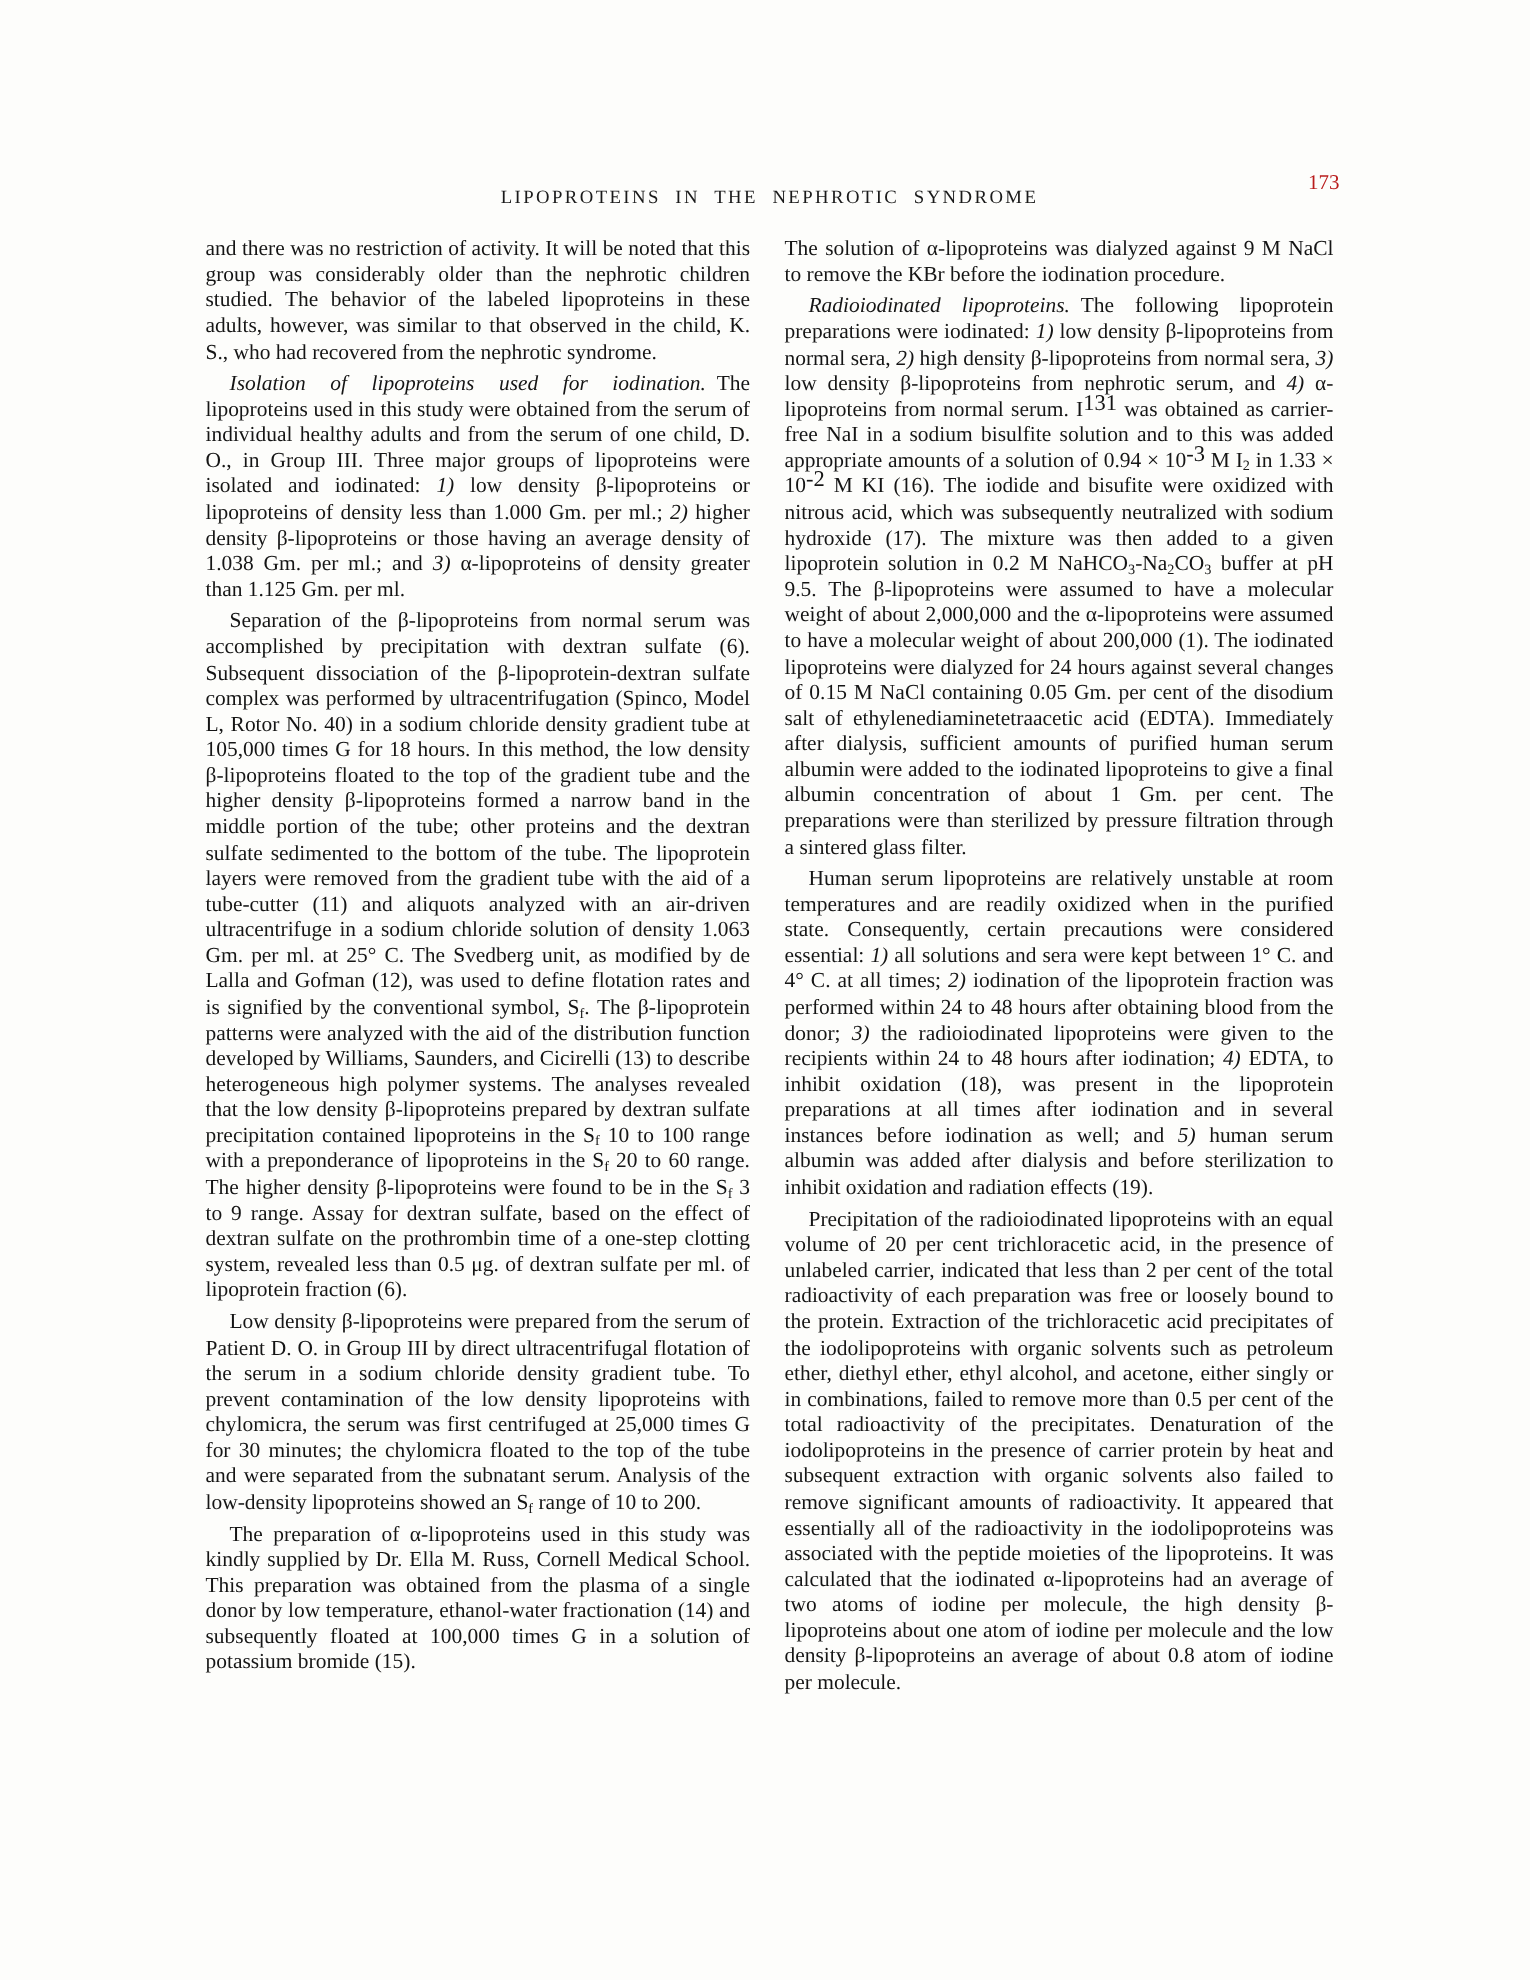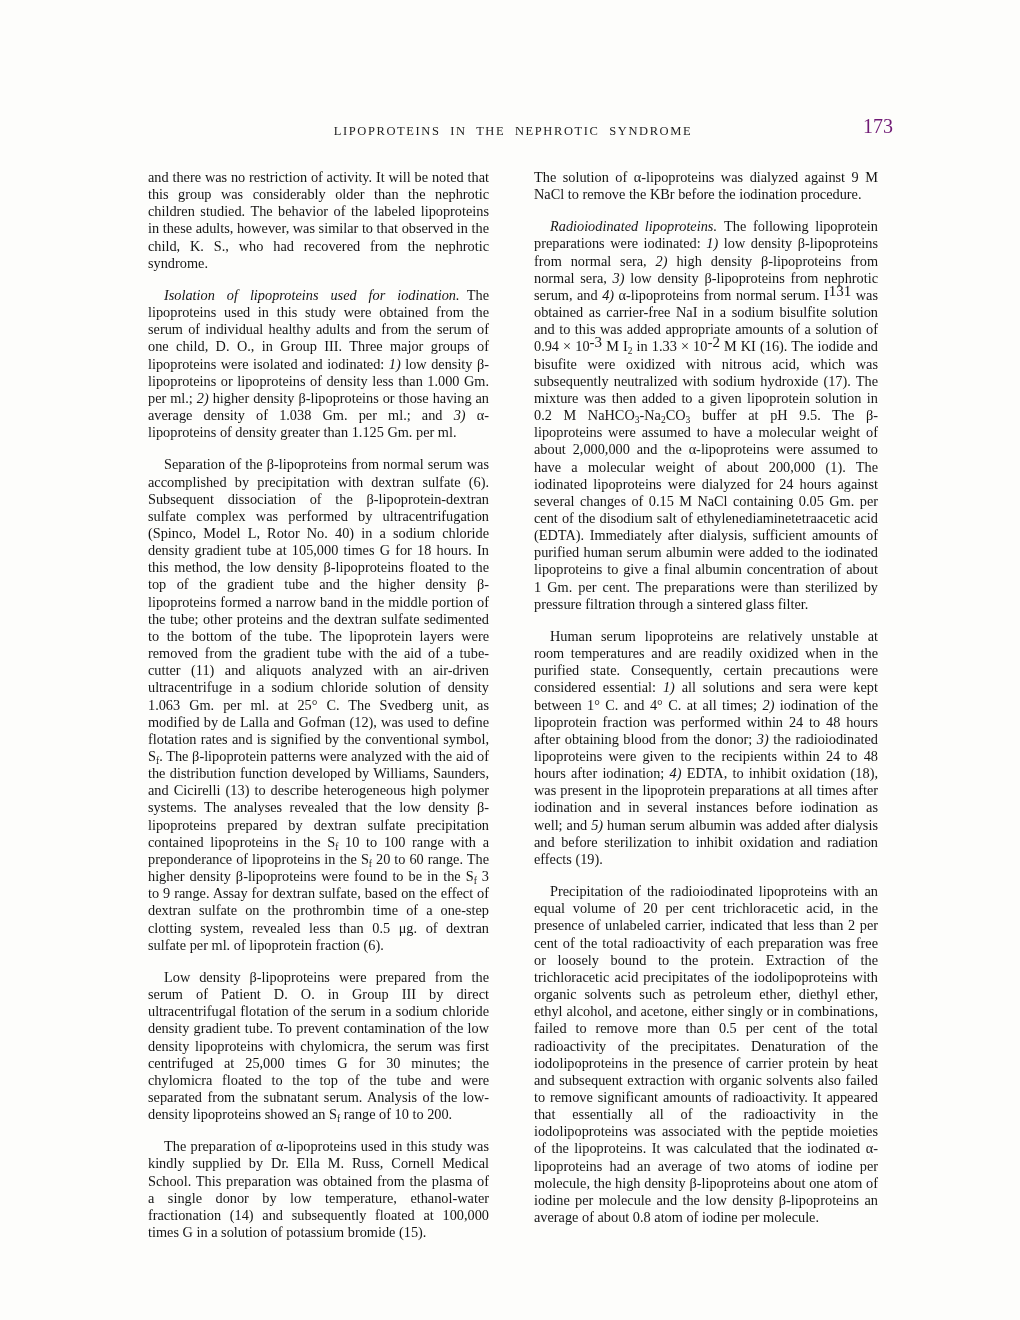--- a/index.html
+++ b/index.html
@@ -16,32 +16,32 @@
     position: absolute; top: 124px; left: 133px; width: 760px;
     text-align: center;
     font-size: 12.5px;
     letter-spacing: 1.6px;
     word-spacing: 5px;
     color: #1a1a1a;
   }
   .page-number {
     position: absolute; top: 115px; left: 133px; width: 760px;
     text-align: right;
-    font-size: 20px;
-    color: #701a75;
+    font-size: 14px;
+    color: #b91c1c;
   }
   .column {
     position: absolute; top: 154px;
     font-size: 14.3px;
     line-height: 17.15px;
     text-align: justify;
   }
   .col-left  { left: 133px; width: 371px; }
   .col-right { left: 519px; width: 374px; }
-  .para { margin: 15px; text-indent: 16px; }
+  .para { margin: 4px; text-indent: 16px; }
   .para.flush { text-indent: 0; }
   .para i { font-style: italic; }
   sup { font-size: 15px; line-height: 0; vertical-align: 4px; }
   sub { font-size: 9.5px; line-height: 0; vertical-align: -2.5px; }
 </style>
 </head>
 <body>
 
 <div class="page">
   <div class="running-title">LIPOPROTEINS IN THE NEPHROTIC SYNDROME</div>

